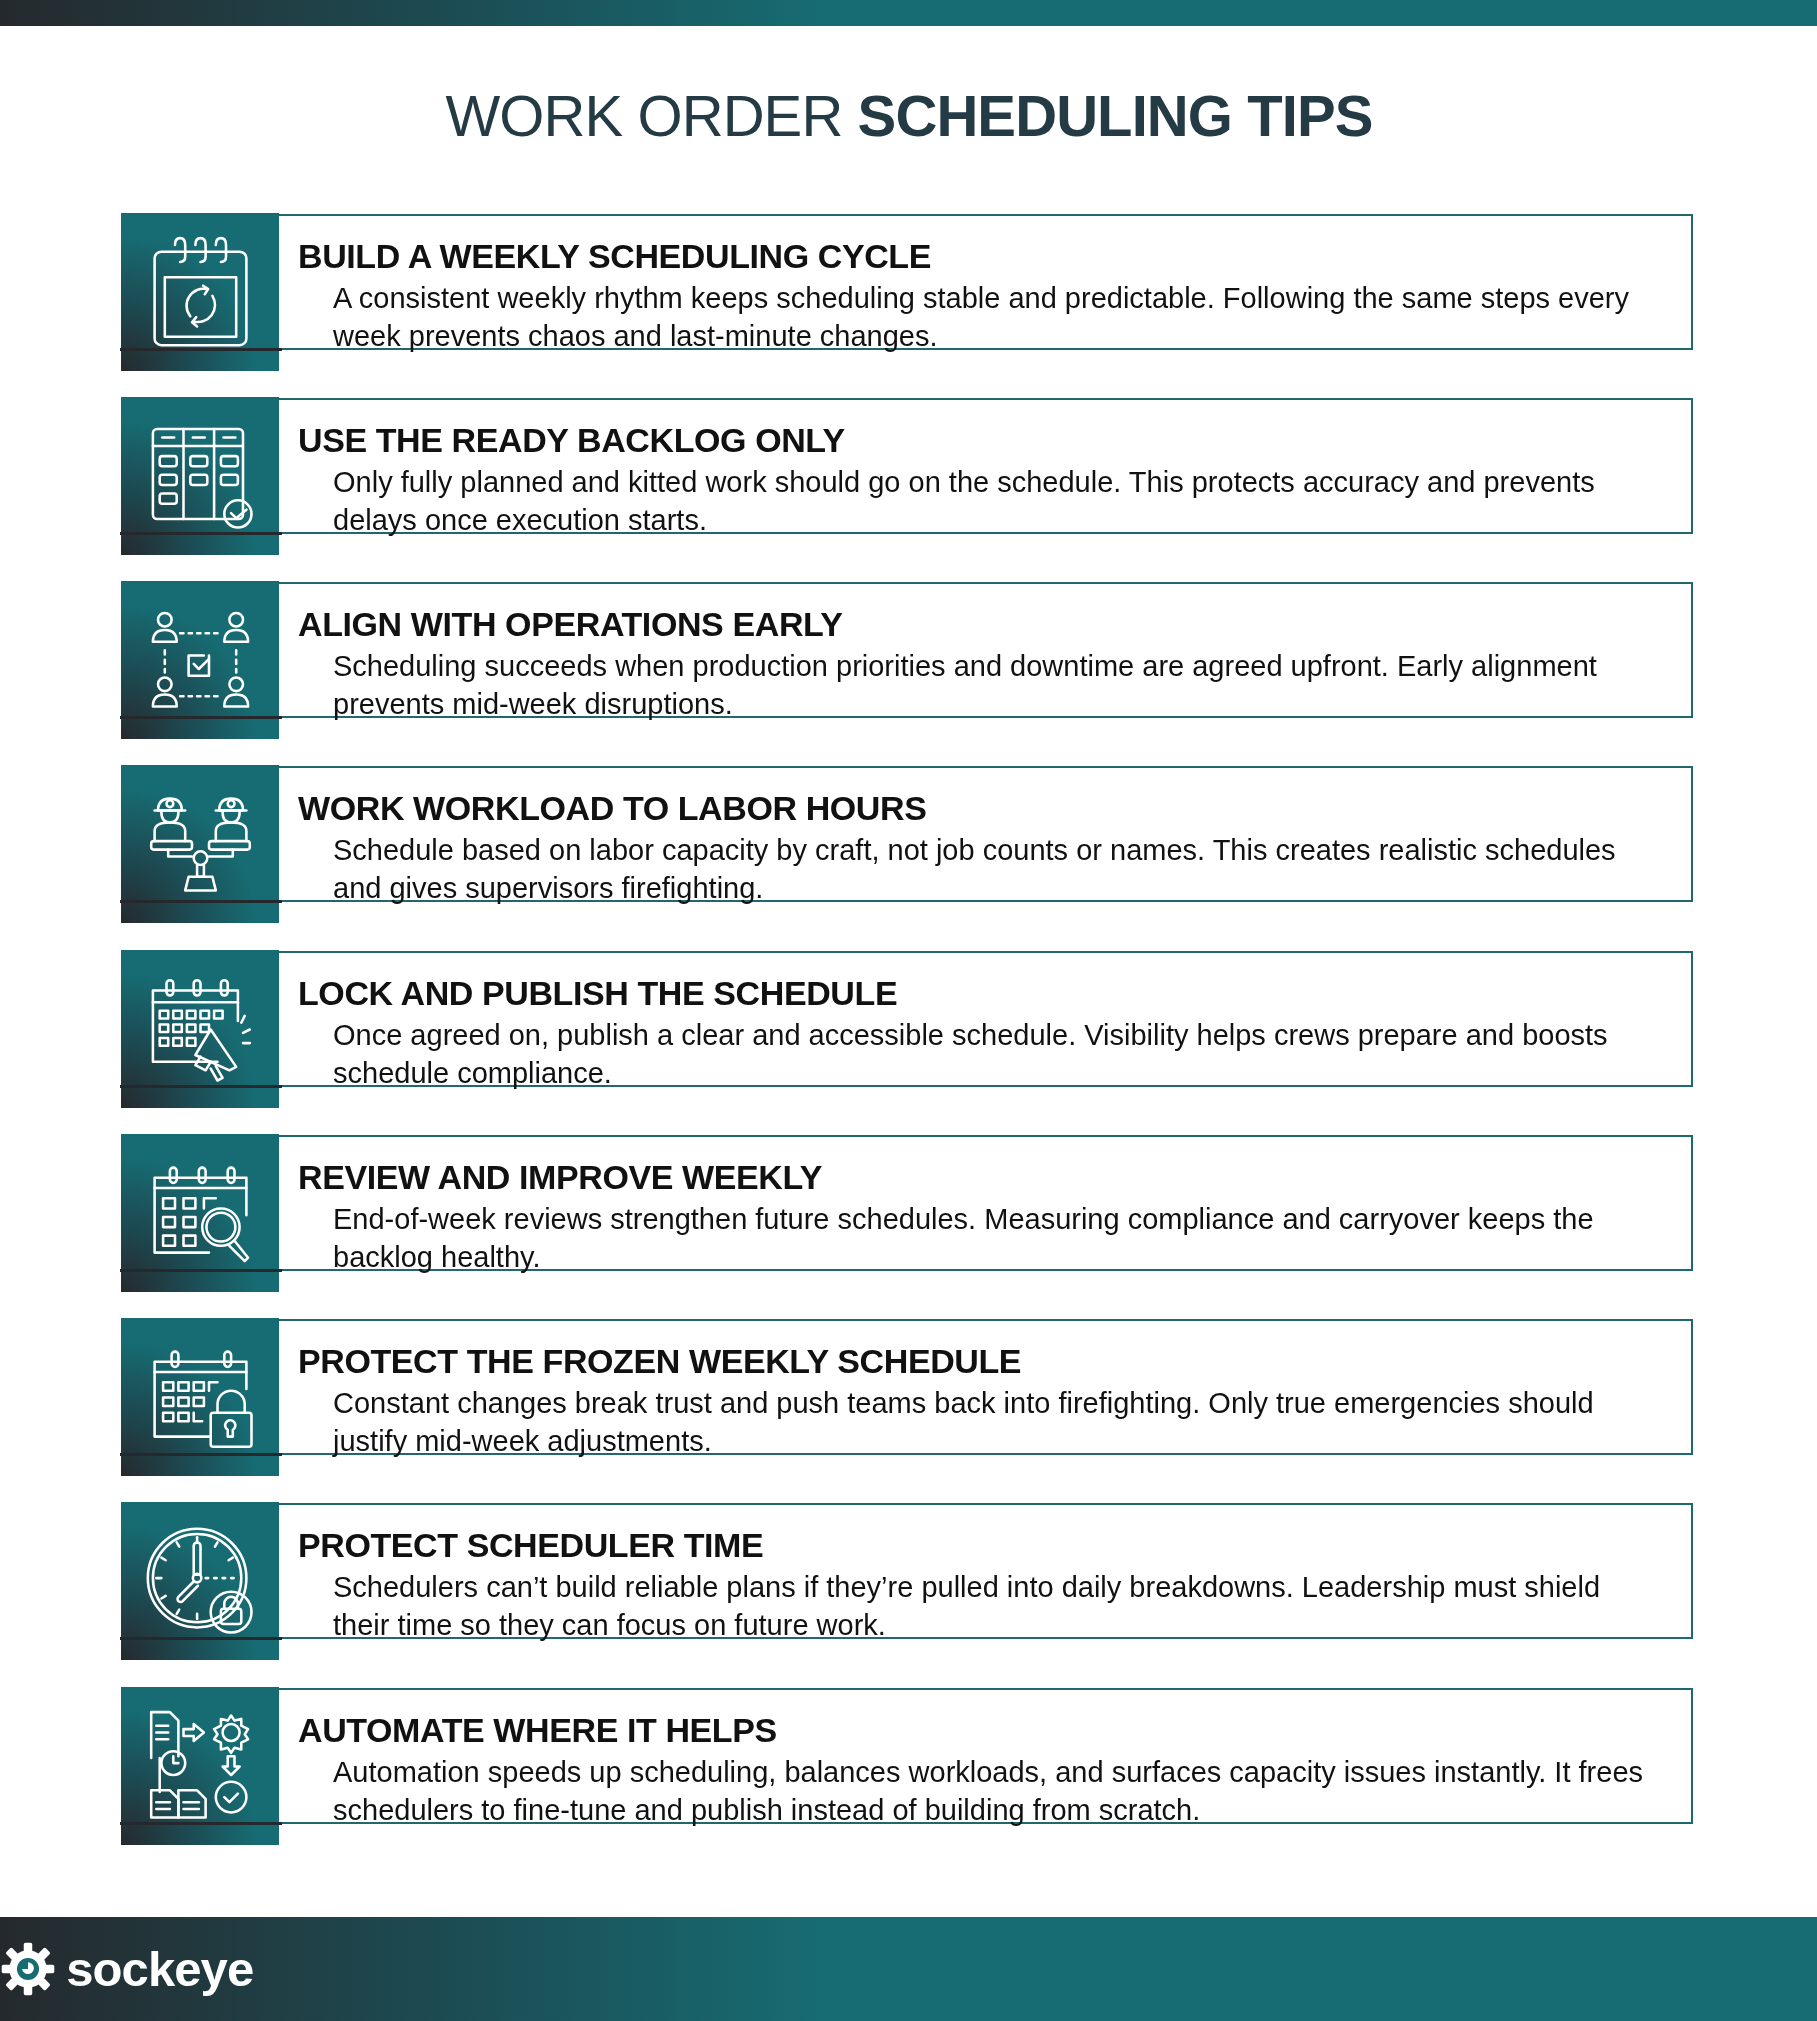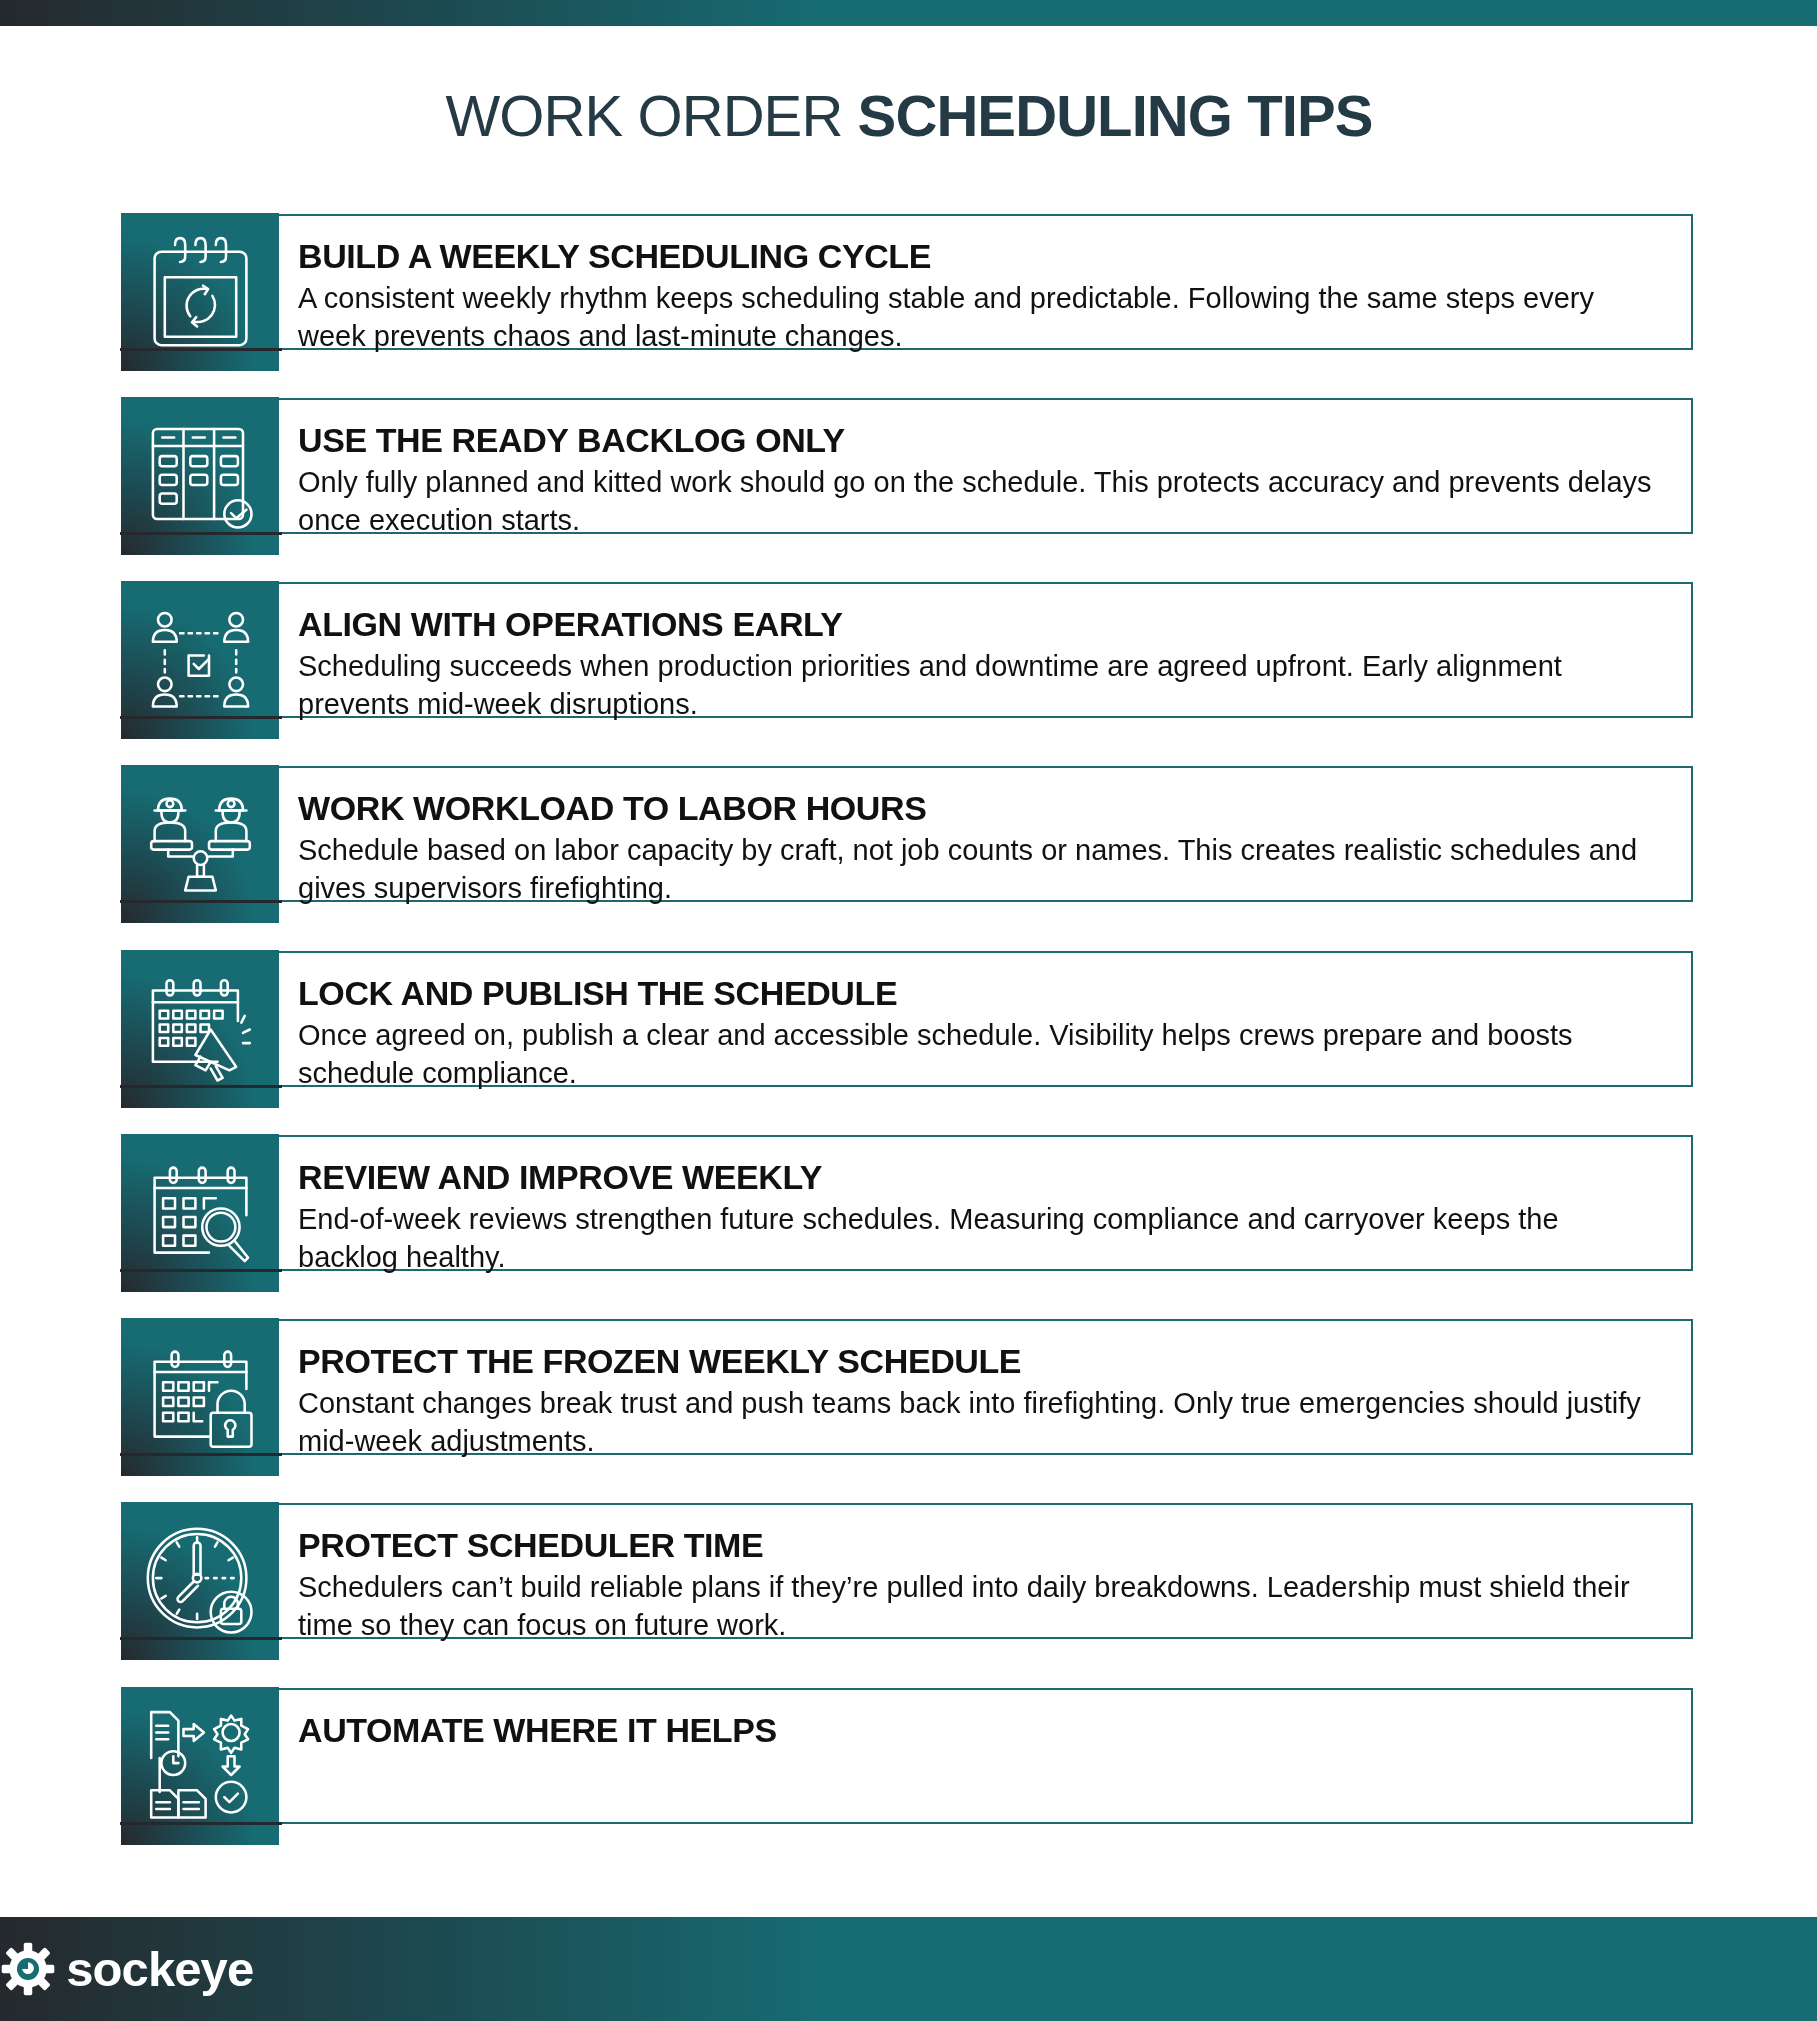--- a/index.html
+++ b/index.html
@@ -29,21 +29,21 @@
   }
   .icon-box {
     position: absolute; left: 0; top: -2.6px; width: 158px; height: 158px;
     background: radial-gradient(ellipse at 0% 100%, #25292d 0%, #1d4a52 30%, #176b72 60%, #176b72 100%);
     display: flex; align-items: center; justify-content: center;
   }
   .icon-box svg { width: 119px; height: 119px; overflow: visible; }
   .icon-box svg * { fill: none; stroke: #ffffff; stroke-width: 3; stroke-linecap: round; stroke-linejoin: round; }
   .card-text { position: absolute; left: 177px; top: 20.4px; right: 34px; }
   .card-title { font-size: 34px; font-weight: 700; color: #111; line-height: 41px; letter-spacing: -0.4px; }
-  .card-desc { font-size: 29px; font-weight: 400; color: #111; line-height: 38px; margin-top: 1.7px; }
+  .card-desc { font-size: 29px; font-weight: 400; color: #111; line-height: 38px; margin-top: 1.7px; margin-left: 35px; }
 
   .footer {
     position: absolute; left: 0; top: 1917px; width: 1818px; height: 104px;
     background: linear-gradient(90deg, #25292d 0%, #1c4c53 25%, #176b72 45%, #176b72 100%);
     display: flex; align-items: center; justify-content: flex-start;
   }
   .logo { display: flex; align-items: center; gap: 10.2px; }
   .logo svg { width: 56px; height: 56px; }
   .logo-text { color: #fff; font-size: 49px; font-weight: 700; letter-spacing: -0.9px; }
 </style>
@@ -292,20 +292,21 @@
       <path d="M50 26 h12 v-6 l12 10 l-12 10 v-6 h-12 z"></path>
       <circle cx="106" cy="30" r="10"></circle>
       <path d="M106 10 l4 6 l8 -2 l0 8 l8 4 l-4 6 l4 6 l-8 4 l0 8 l-8 -2 l-4 6 l-4 -6 l-8 2 l0 -8 l-8 -4 l4 -6 l-4 -6 l8 -4 l0 -8 l8 2 z"></path>
       <path d="M102 58 v12 h-6 l10 10 l10 -10 h-6 v-12 z"></path>
       <circle cx="106" cy="106" r="18"></circle>
       <path d="M98 106 l6 6 l10 -10"></path>
     </svg>
   </div>
   <div class="card-text">
     <div class="card-title">AUTOMATE WHERE IT HELPS</div>
+    <div class="card-desc">Automation speeds up scheduling, balances workloads, and surfaces capacity issues instantly. It frees schedulers to fine-tune and publish instead of building from scratch.</div>
   </div>
 </div>
 
 <div class="footer">
   <div class="logo">
     <svg viewBox="0 0 66 66">
       <g fill="#ffffff">
         <circle cx="33" cy="33" r="22"></circle>
         <rect x="28" y="2" width="10" height="12" rx="2"></rect>
         <rect x="28" y="52" width="10" height="12" rx="2"></rect>

